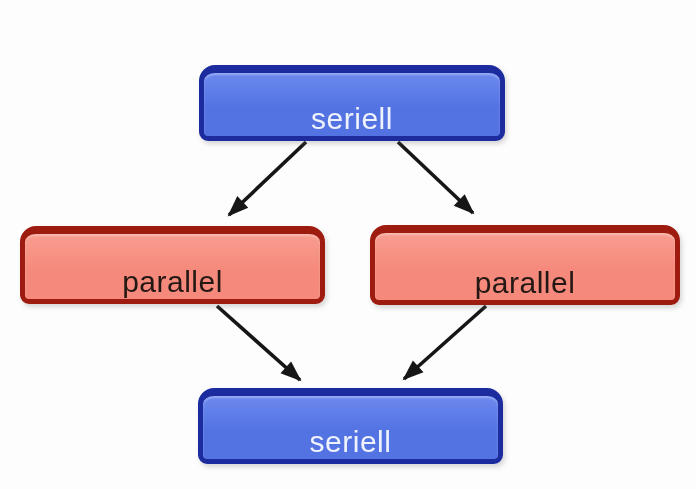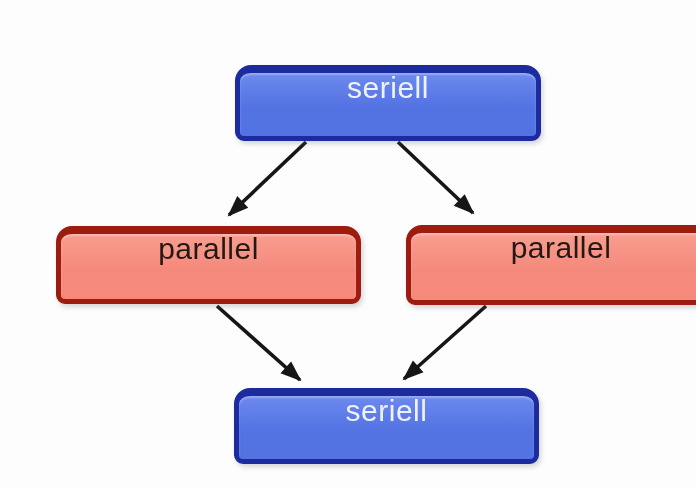--- a/index.html
+++ b/index.html
@@ -22,24 +22,23 @@
     z-index: 1;
   }
   .node {
     position: absolute;
     z-index: 2;
     box-sizing: border-box;
     border-style: solid;
     border-width: 8px 5px 5px 5px;
     border-radius: 16px 16px 9px 9px;
     display: flex;
-    align-items: flex-start;
+    align-items: flex-end;
     justify-content: center;
     box-shadow: 2px 3px 5px rgba(110,110,110,0.28), inset 0 2px 2px rgba(255,255,255,0.30);
-    margin-left: 36px;
   }
   .node .label {
     font-size: 30px;
     letter-spacing: 0.5px;
     line-height: 1;
     padding-bottom: 2px;
     user-select: none;
   }
   .node-0 { left: 199px; top: 65px;  width: 306px; height: 76px; }
   .node-1 { left: 20px;  top: 226px; width: 305px; height: 78px; }

